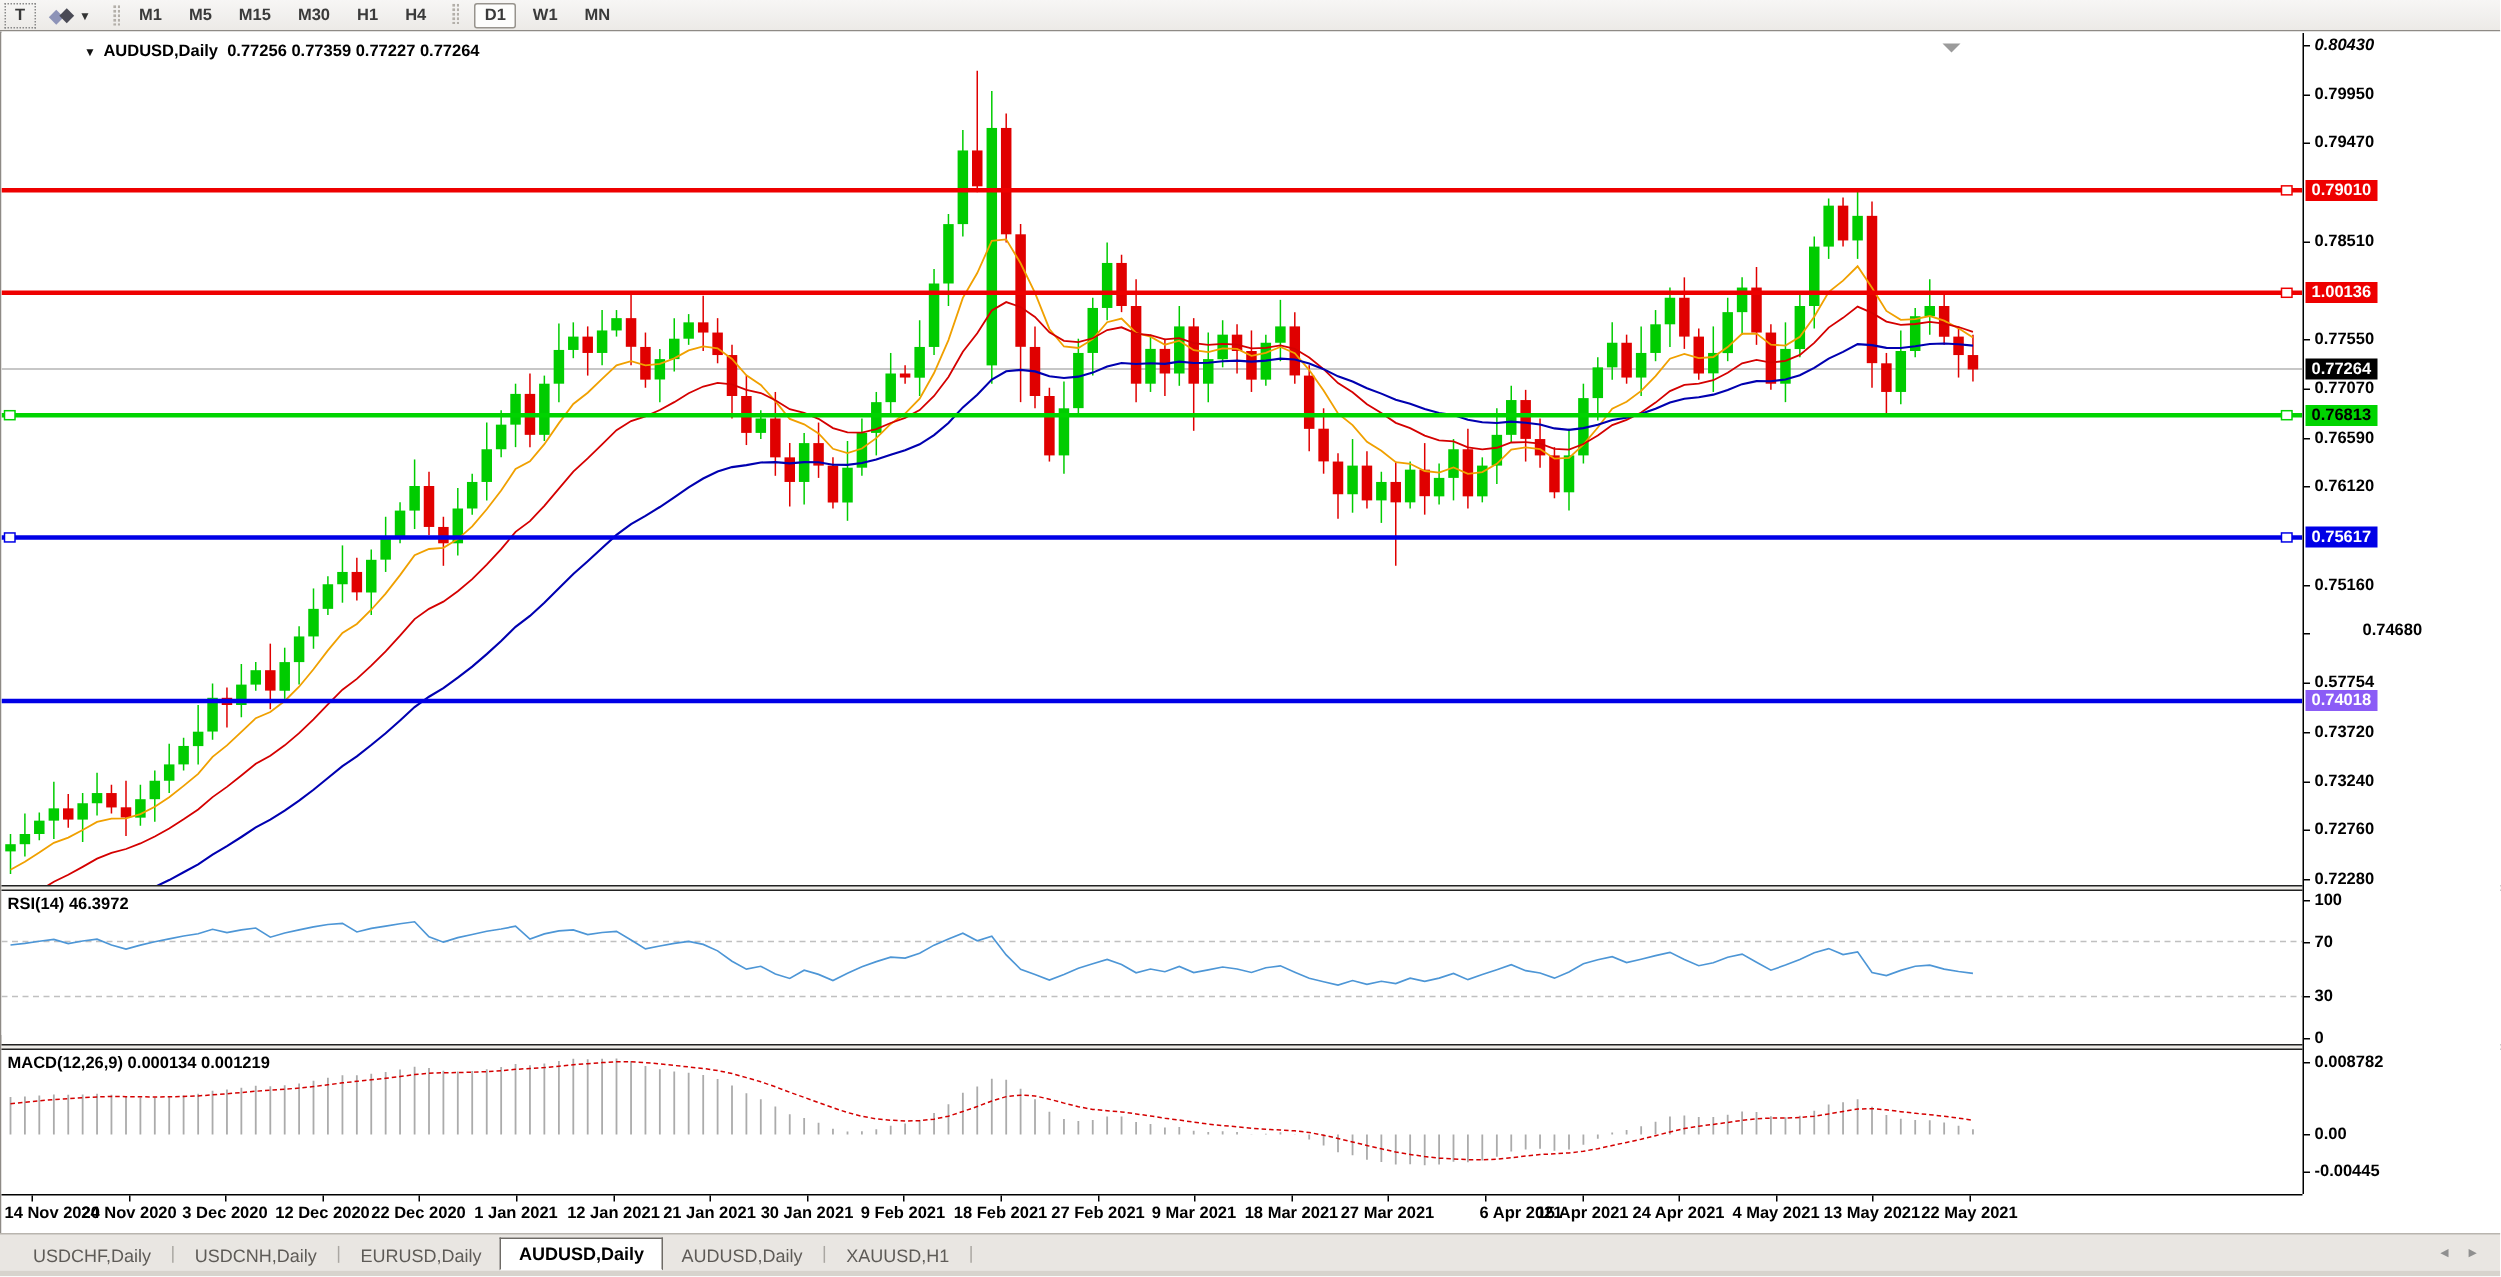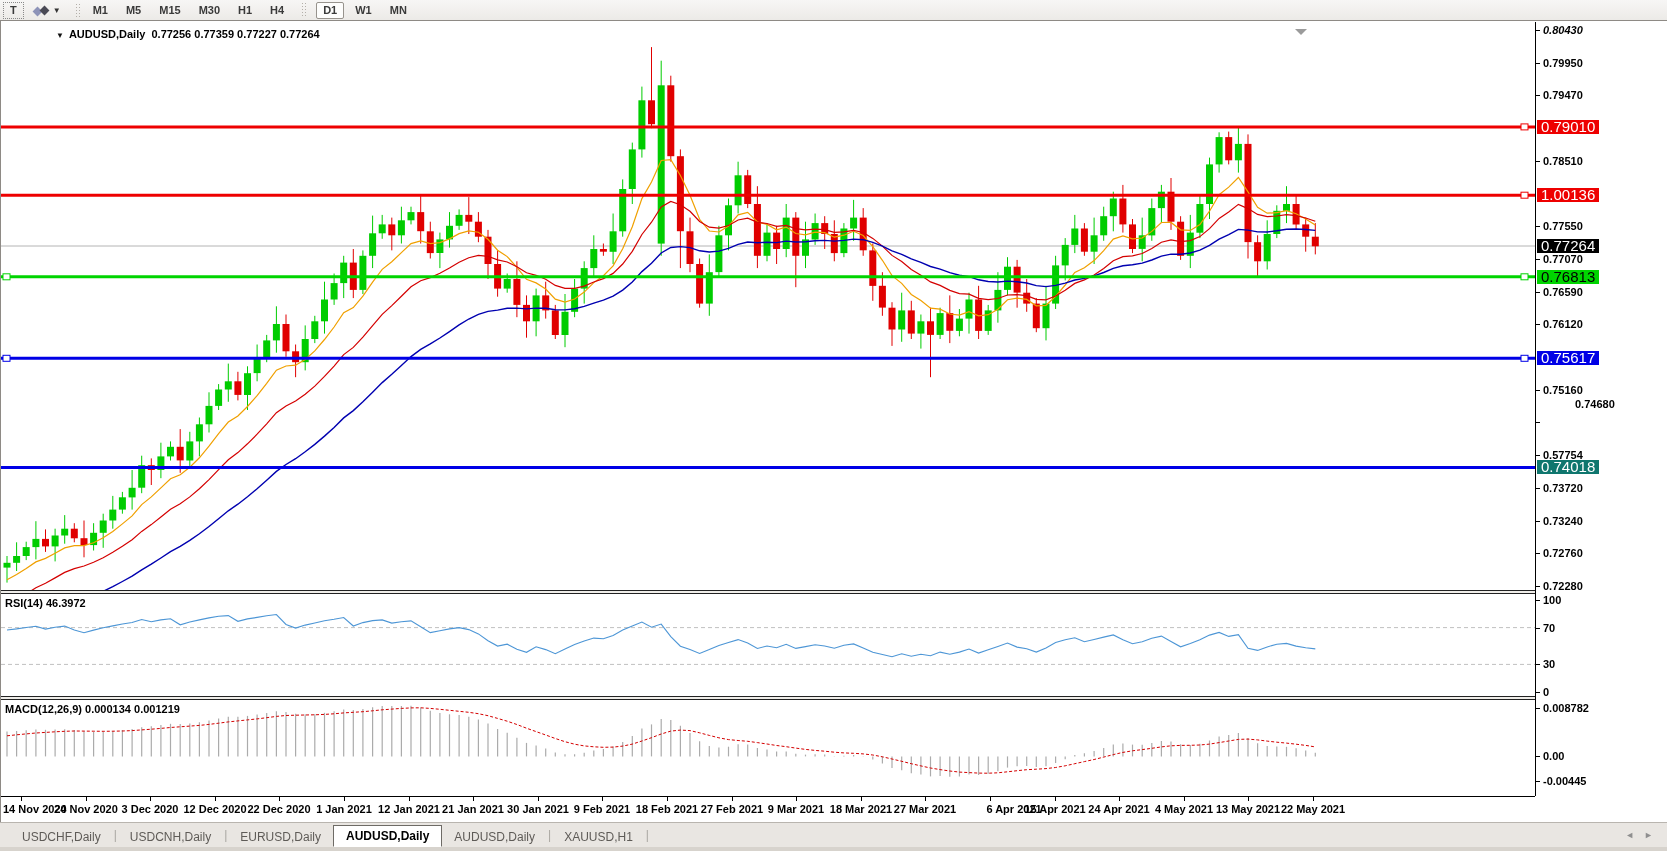--- a/index.html
+++ b/index.html
@@ -30,21 +30,21 @@
   .chart-title{position:absolute;left:7px;top:6px;font-size:11px;font-weight:700;color:#000;white-space:pre;margin-left:48px;}
   .chart-title .dd{font-size:8px;margin-right:5px;color:#111;}
   .ind-label{position:absolute;left:4px;top:3px;font-size:11px;font-weight:700;color:#000;}
   .shift-marker{position:absolute;width:0;height:0;border-left:6px solid transparent;
                 border-right:6px solid transparent;border-top:6px solid #9b9b9b;}
   
   .price-axis{position:absolute;left:1534px;top:1px;width:132px;height:774px;background:#fff;
               border-left:1px solid #000;box-sizing:border-box;}
   .ax-label{position:absolute;left:7px;font-size:11px;font-weight:700;color:#000;height:12px;line-height:12px;}
   .ax-tick{position:absolute;left:0;width:4px;height:1px;background:#000;}
-  .ax-tag{position:absolute;left:1px;font-size:15px;font-weight:400;height:14px;line-height:14px;padding:0 4px;}
+  .ax-tag{position:absolute;left:1px;font-size:11px;font-weight:700;height:14px;line-height:14px;padding:0 4px;}
   
   .date-axis{position:absolute;left:0;top:775px;width:1534px;height:26px;background:#fff;
              border-top:1px solid #000;box-sizing:border-box;}
   .d-tick{position:absolute;top:0;width:1px;height:4px;background:#000;}
   .d-label{position:absolute;top:6px;font-size:11px;font-weight:700;color:#000;width:80px;text-align:center;white-space:nowrap;}
   
   .tab-bar{position:absolute;left:0;top:822px;width:1667px;height:25px;background:#e9e6e2;
            border-top:1px solid #b9b5af;box-sizing:border-box;display:flex;align-items:flex-end;padding-left:10px;}
   .tab{height:20px;line-height:20px;padding:0 12px;font-size:12px;color:#5e5b57;white-space:nowrap;}
   .tab.active{background:#fff;border:1px solid #6e6b66;border-bottom:1px solid #fff;
@@ -602,36 +602,36 @@
         <div class="ax-label" style="top: 198px;">0.77550</div>
         <div class="ax-tick" style="top: 237px;"></div>
         <div class="ax-label" style="top: 231px;">0.77070</div>
         <div class="ax-tick" style="top: 270px;"></div>
         <div class="ax-label" style="top: 264px;">0.76590</div>
         <div class="ax-tick" style="top: 302px;"></div>
         <div class="ax-label" style="top: 296px;">0.76120</div>
         <div class="ax-tick" style="top: 368px;"></div>
         <div class="ax-label" style="top: 362px;">0.75160</div>
         <div class="ax-tick" style="top: 400px;"></div>
-        <div class="ax-label" style="top: 376px; padding-left: 32px;">0.74680</div>
+        <div class="ax-label" style="top: 392px; padding-left: 32px;">0.74680</div>
         <div class="ax-tick" style="top: 433px;"></div>
         <div class="ax-label" style="top: 427px;">0.57754</div>
         <div class="ax-tick" style="top: 466px;"></div>
         <div class="ax-label" style="top: 460px;">0.73720</div>
         <div class="ax-tick" style="top: 499px;"></div>
         <div class="ax-label" style="top: 493px;">0.73240</div>
         <div class="ax-tick" style="top: 531px;"></div>
         <div class="ax-label" style="top: 525px;">0.72760</div>
         <div class="ax-tick" style="top: 564px;"></div>
         <div class="ax-label" style="top: 558px;">0.72280</div>
         <div class="ax-tag" style="top: 98px; background: rgb(238, 0, 0); color: rgb(255, 255, 255);">0.79010</div>
         <div class="ax-tag" style="top: 166px; background: rgb(238, 0, 0); color: rgb(255, 255, 255);">1.00136</div>
         <div class="ax-tag" style="top: 248px; background: rgb(0, 212, 0); color: rgb(0, 0, 0);">0.76813</div>
         <div class="ax-tag" style="top: 329px; background: rgb(0, 0, 230); color: rgb(255, 255, 255);">0.75617</div>
-        <div class="ax-tag" style="top: 438px; background: #0f766e; color: rgb(255, 255, 255);">0.74018</div>
+        <div class="ax-tag" style="top: 438px; background: #8b5cf6; color: rgb(255, 255, 255);">0.74018</div>
         <div class="ax-tag" style="top: 217px; background: rgb(0, 0, 0); color: rgb(255, 255, 255);">0.77264</div>
         <div class="ax-tick" style="top: 578px;"></div>
         <div class="ax-label" style="top: 572px;">100</div>
         <div class="ax-tick" style="top: 606px;"></div>
         <div class="ax-label" style="top: 600px;">70</div>
         <div class="ax-tick" style="top: 642px;"></div>
         <div class="ax-label" style="top: 636px;">30</div>
         <div class="ax-tick" style="top: 670px;"></div>
         <div class="ax-label" style="top: 664px;">0</div>
         <div class="ax-tick" style="top: 686px;"></div>

